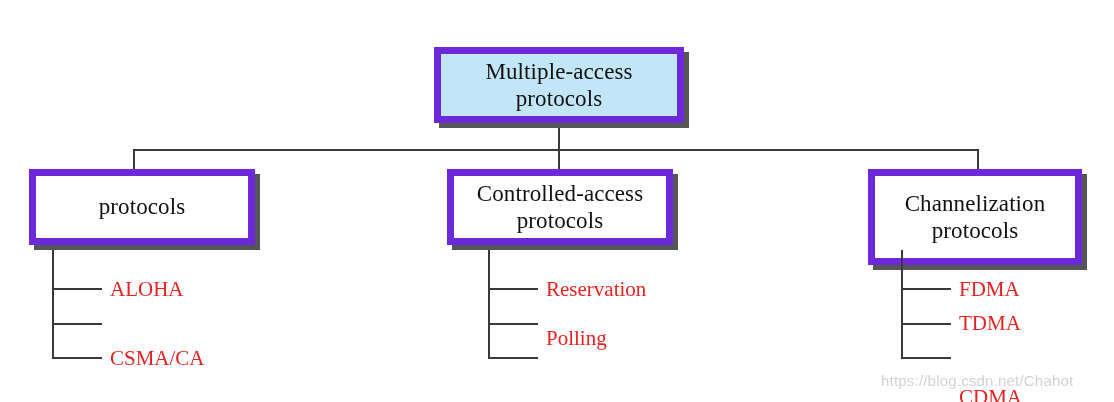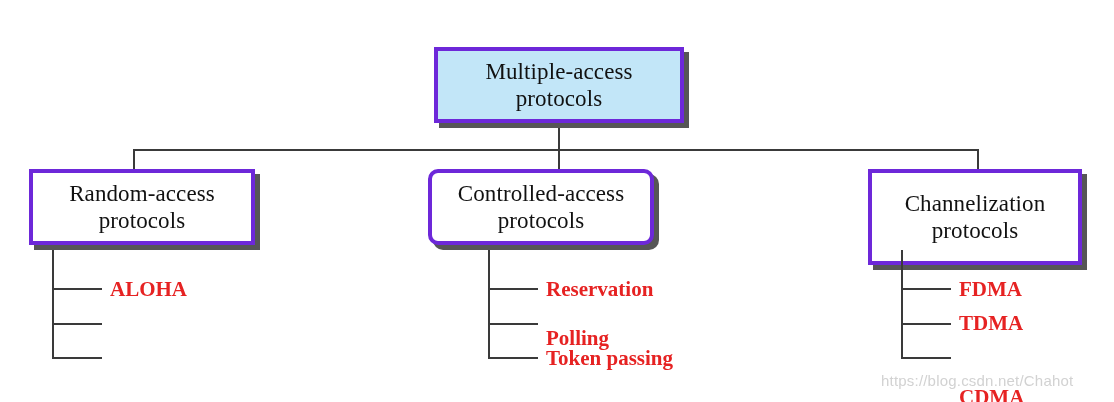--- a/index.html
+++ b/index.html
@@ -15,21 +15,21 @@
     width: 1114px;
     height: 402px;
     background: #ffffff;
     overflow: hidden;
   }
 
   
   .node {
     position: absolute;
     box-sizing: border-box;
-    border: 4px solid #6d28d9;
+    border: 7px solid #6d28d9;
     box-shadow: 5px 5px 0 0 #565656;
     display: flex;
     flex-direction: column;
     align-items: center;
     justify-content: center;
     text-align: center;
     font-family: "Liberation Serif", serif;
     font-size: 23px;
     line-height: 1.18;
     color: #111111;
@@ -54,21 +54,21 @@
   .vline {
     position: absolute;
     width: 2px;
     background: #3a3a3a;
   }
 
   
   .leaf-label {
     position: absolute;
     font-family: "Liberation Serif", serif;
-    font-weight: bold;
+    font-weight: normal;
     font-size: 21px;
     color: #e62222;
     white-space: nowrap;
     line-height: 1;
   }
 
   
   .watermark {
     position: absolute;
     font-family: "Liberation Sans", sans-serif;
@@ -90,44 +90,43 @@
 
   <div class="vline" style="left:558px; top:128px; height:22px;"></div>
 
   <div class="hline" style="left:133px; top:149px; width:846px;"></div>
 
   <div class="vline" style="left:133px; top:149px; height:21px;"></div>
   <div class="vline" style="left:558px; top:149px; height:21px;"></div>
   <div class="vline" style="left:977px; top:149px; height:21px;"></div>
 
   <div class="node" style="left:29px; top:169px; width:226px; height:76px;">
-    <span class="line1">Random-access</span>
     <span class="line2">protocols</span>
   </div>
 
   <div class="vline" style="left:52px; top:250px; height:109px;"></div>
   <div class="hline" style="left:52px; top:288px; width:50px;"></div>
   <div class="hline" style="left:52px; top:323px; width:50px;"></div>
   <div class="hline" style="left:52px; top:357px; width:50px;"></div>
 
   <div class="leaf-label" style="left:110px; top:279px;">ALOHA</div>
+  <div class="leaf-label" style="left:110px; top:348px;">CSMA/CA</div>
 
-  <div class="node" style="left:428px; top:169px; width:226px; height:76px;border-radius:10px;">
+  <div class="node" style="left:447px; top:169px; width:226px; height:76px;">
     <span class="line1">Controlled-access</span>
     <span class="line2">protocols</span>
   </div>
 
   <div class="vline" style="left:488px; top:250px; height:109px;"></div>
   <div class="hline" style="left:488px; top:288px; width:50px;"></div>
   <div class="hline" style="left:488px; top:323px; width:50px;"></div>
   <div class="hline" style="left:488px; top:357px; width:50px;"></div>
 
   <div class="leaf-label" style="left:546px; top:279px;">Reservation</div>
   <div class="leaf-label" style="left:546px; top:328px;">Polling</div>
-  <div class="leaf-label" style="left:546px; top:348px;">Token passing</div>
 
   <div class="node" style="left:868px; top:169px; width:214px; height:96px;">
     <span class="line1">Channelization</span>
     <span class="line2">protocols</span>
   </div>
 
   <div class="vline" style="left:901px; top:250px; height:109px;"></div>
   <div class="hline" style="left:901px; top:288px; width:50px;"></div>
   <div class="hline" style="left:901px; top:323px; width:50px;"></div>
   <div class="hline" style="left:901px; top:357px; width:50px;"></div>

